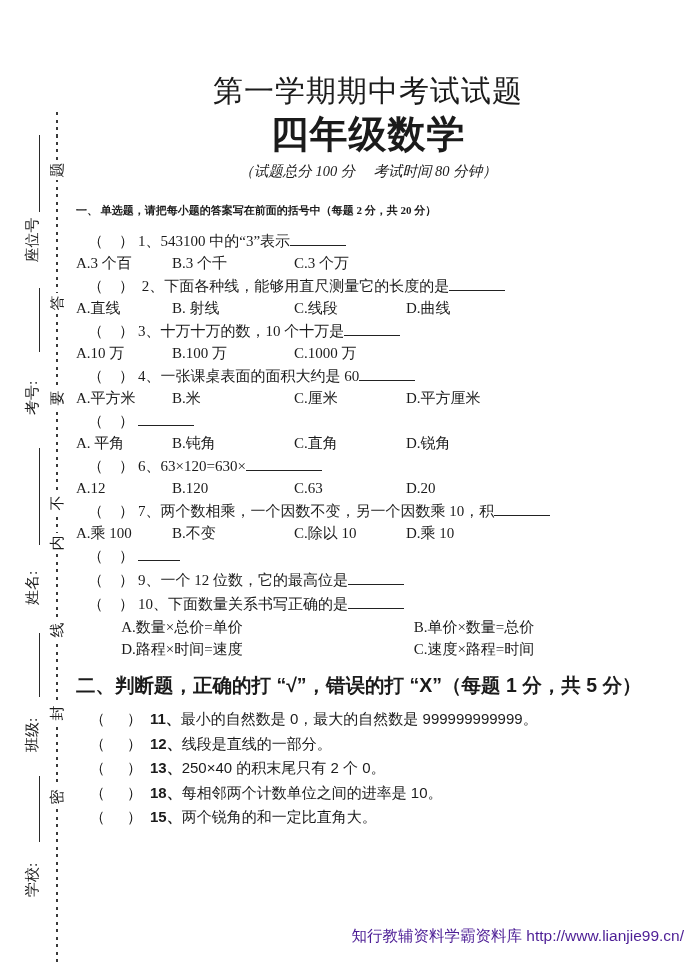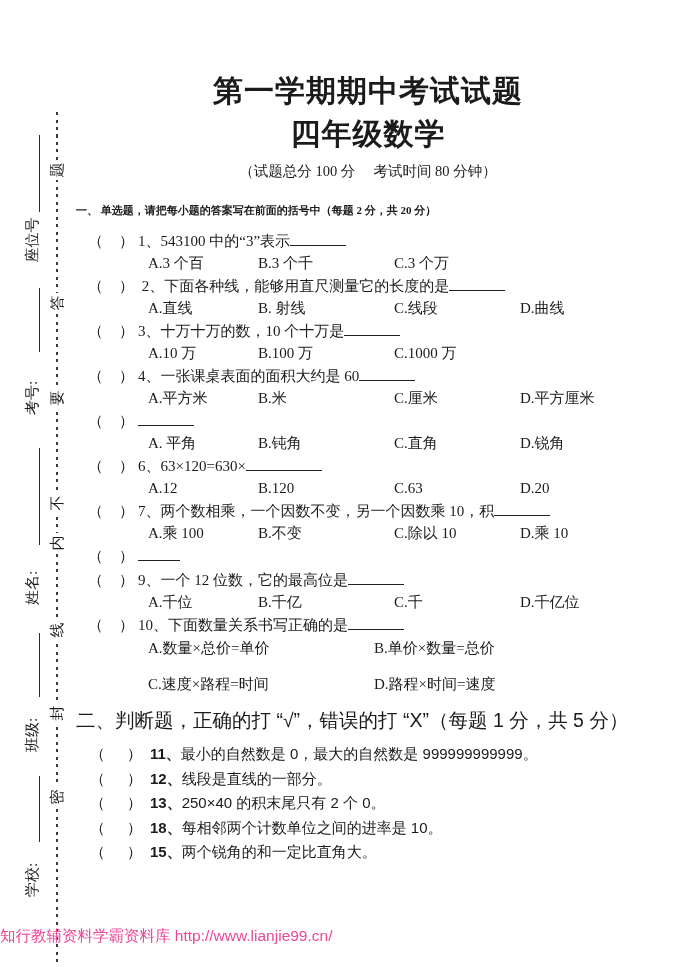--- a/index.html
+++ b/index.html
@@ -21,40 +21,40 @@
     transform:rotate(-90deg); font-family:"Liberation Serif", serif;
   }
   .side-label {
     position:absolute; left:32px; white-space:nowrap; font-size:15px;
     transform:translate(-50%,-50%) rotate(-90deg);
     font-family:"Liberation Serif", serif;
   }
   .side-blank { position:absolute; left:39px; width:0; border-left:1.5px solid #2a2a2a; }
   
   .content { position:absolute; left:76px; top:70px; width:584px; }
-  .title1 { font-family:"Liberation Sans", sans-serif; font-weight:700; font-size:30px; line-height:42px; text-align:center; letter-spacing:1px; }
-  .title2 { font-family:"Liberation Sans", sans-serif; font-weight:700; font-size:30px; line-height:44px; text-align:center; letter-spacing:1px; }
-  .info { text-align:center; font-size:14.5px; line-height:26px; margin-top:2px; white-space:pre; }
+  .title1 { font-family:"Liberation Sans", sans-serif; font-weight:400; font-size:30px; line-height:42px; text-align:center; letter-spacing:1px; }
+  .title2 { font-family:"Liberation Sans", sans-serif; font-weight:700; font-size:38px; line-height:44px; text-align:center; letter-spacing:1px; }
+  .info { text-align:center; font-size:14.5px; line-height:26px; margin-top:2px; white-space:pre;font-style:italic; }
   .s-heading1 { font-weight:700; font-size:11px; line-height:22px; margin-top:15px; }
-  .s-heading2 { font-family:"Liberation Sans", sans-serif; font-weight:400; font-size:19.5px; line-height:26px; margin-top:12px; }
+  .s-heading2 { font-family:"Liberation Sans", sans-serif; font-weight:700; font-size:19.5px; line-height:26px; margin-top:12px; }
   #s1qs { margin-top:8px; }
   .q-stem { font-size:15px; line-height:24px; padding-left:12px; white-space:nowrap; }
   .bracket { display:inline-flex; justify-content:space-between; width:46px; margin-right:4px; }
   .bracket.wide { width:52px; margin-right:8px; }
   .blank { display:inline-block; width:56px; border-bottom:1.8px solid #222; height:14px; }
   .blank.w76 { width:76px; } .blank.w42 { width:42px; }
-  .q-opts { font-size:15px; line-height:21px; margin-left:72px; display:grid; grid-template-columns:96px 122px 112px auto; white-space:nowrap;gap:14px; }
+  .q-opts { font-size:15px; line-height:21px; display:grid; grid-template-columns:96px 122px 112px auto; white-space:nowrap; }
   .q-opts.tight { grid-template-columns:79px 92px 120px auto; }
-  .q-opts.grid2 { grid-template-columns:212px auto; line-height:22px; }
+  .q-opts.grid2 { grid-template-columns:212px auto; line-height:22px;text-align:center; }
   #s2items { margin-top:9px; }
   .s2-item { font-family:"Liberation Sans", sans-serif; font-size:15px; line-height:24.5px; padding-left:14px; white-space:nowrap; }
   .s2-num { font-weight:700; }
   .footer {
-    position:absolute; left:0; bottom:20px; width:100%; text-align:left;
-    color:#ec4899; font-size:15.5px; font-family:"Liberation Sans", sans-serif;
+    position:absolute; left:0; bottom:20px; width:100%; text-align:right;
+    color:#4c1d95; font-size:15.5px; font-family:"Liberation Sans", sans-serif;
   }
 </style>
 </head>
 <body>
 
 <div class="page">
 
   <aside class="seal">
     <div class="seal-dots"></div>
     <div id="sealChars">
@@ -175,37 +175,31 @@
           <div class="q-stem"><span class="bracket">
               <span>（</span>
               <span>）</span>
             </span><span class="blank w42"></span></div>
         </div>
         <div class="q">
           <div class="q-stem"><span class="bracket">
               <span>（</span>
               <span>）</span>
             </span><span>9、一个 12 位数，它的最高位是</span><span class="blank "></span></div>
-          <div class="q-opts ">
-            <span class="opt">A.千位</span>
-            <span class="opt">B.千亿</span>
-            <span class="opt">C.千</span>
-            <span class="opt">D.千亿位</span>
-          </div>
         </div>
         <div class="q">
           <div class="q-stem"><span class="bracket">
               <span>（</span>
               <span>）</span>
             </span><span>10、下面数量关系书写正确的是</span><span class="blank "></span></div>
           <div class="q-opts grid2">
             <span class="opt">A.数量×总价=单价</span>
             <span class="opt">B.单价×数量=总价</span>
+            <span class="opt">D.路程×时间=速度</span>
             <span class="opt">C.速度×路程=时间</span>
-            <span class="opt">D.路程×时间=速度</span>
           </div>
         </div>
       </div>
     <div class="s-heading2">二、判断题，正确的打 “√”，错误的打 “X”（每题 1 分，共 5 分）</div>
     <div id="s2items">
         <div class="s2-item"><span class="bracket wide">
             <span>（</span>
             <span>）</span>
           </span><span class="s2-num">11、</span><span>最小的自然数是 0，最大的自然数是 999999999999。</span></div>
         <div class="s2-item"><span class="bracket wide">

